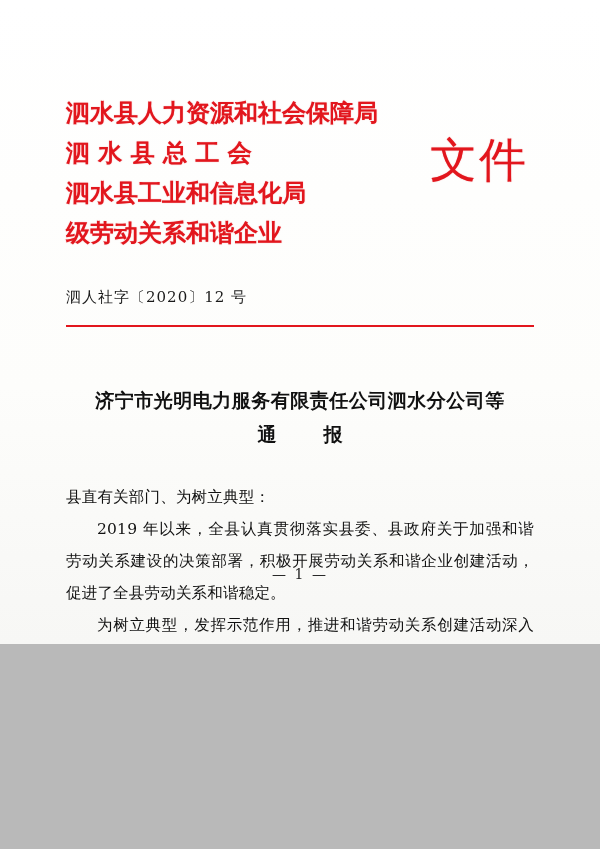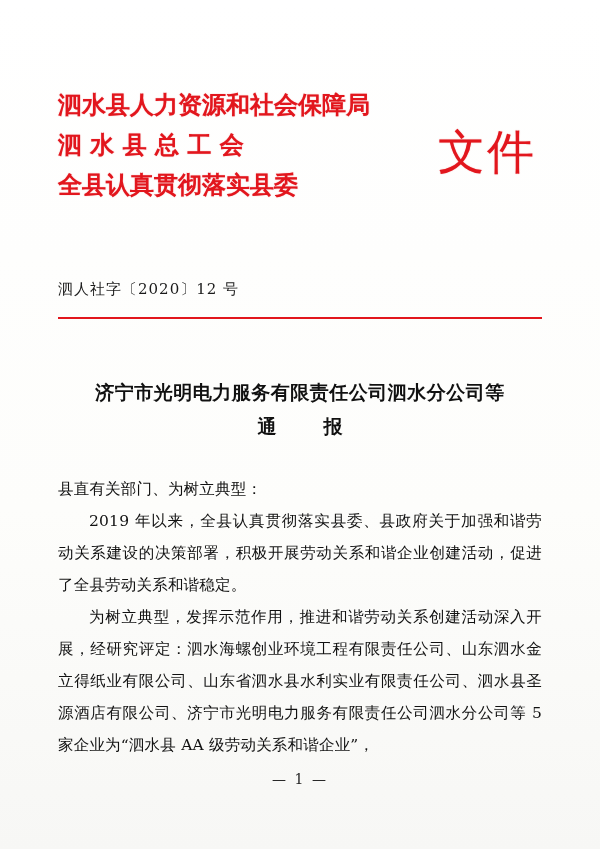--- a/index.html
+++ b/index.html
@@ -10,25 +10,25 @@
   body {
     width: 600px;
     height: 849px;
     font-family: "Liberation Serif", serif;
     display: flex;
     justify-content: center;
     align-items: flex-start;
   }
   .page {
     width: 600px;
-    height: 849px;
+    height: 644px;
     background: #5eead4;
     position: relative;
     box-sizing: border-box;
-    padding: 0;
+    padding: 8px;
     overflow: hidden;
   }
   
   .page::before {
     content: "";
     position: absolute;
     left: 0; top: 0; right: 0; bottom: 0;
     background: linear-gradient(180deg, #ffffff 0%, #fdfdfb 60%, #f7f7f5 100%);
     pointer-events: none;
   }
@@ -138,21 +138,22 @@
 </head>
 <body>
 
 <div class="page">
   <div class="content">
 
     <div class="letterhead">
       <div class="lh-lines">
         <div class="lh-line">泗水县人力资源和社会保障局</div>
         <div class="lh-line">泗 水 县 总 工 会</div>
-        <div class="lh-line">全县认真贯彻落实县委</div>
+        <div class="lh-line">泗水县工业和信息化局</div>
+        <div class="lh-line">级劳动关系和谐企业</div>
       </div>
       <div class="lh-wen">文件</div>
     </div>
 
     <div class="docnum">泗人社字〔2020〕12 号</div>
 
     <div class="red-rule"></div>
 
     <div class="title-block">
       <div class="title-line">济宁市光明电力服务有限责任公司泗水分公司等</div>

